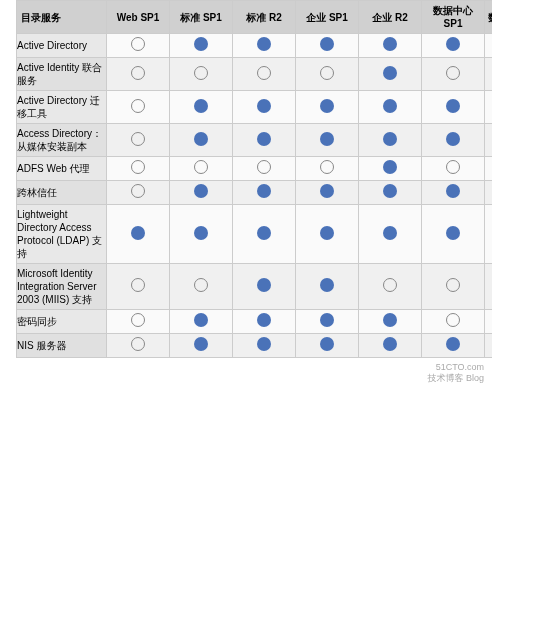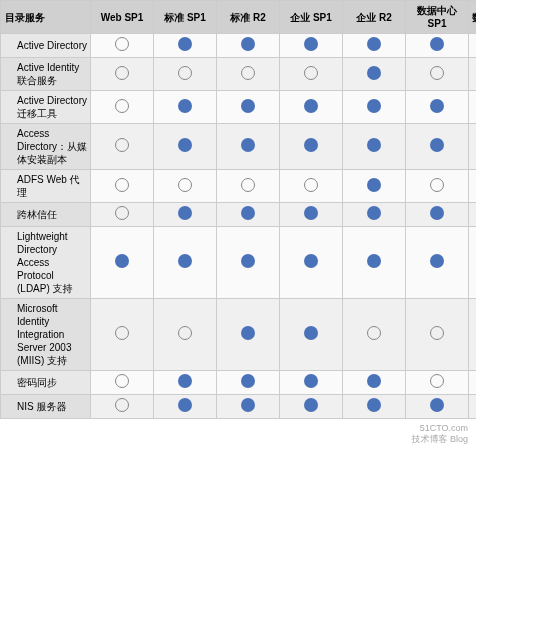--- a/index.html
+++ b/index.html
@@ -5,20 +5,21 @@
     * { box-sizing: border-box; margin: 0; padding: 0; }
     body {
       font-family: SimSun, "宋体", Arial, sans-serif;
       font-size: 11px;
       background: #fff;
       width: 534px;
     }
     .table-container {
       width: 476px;
       overflow: hidden;
+      margin-left: 16px;
     }
     table {
       width: 100%;
       border-collapse: collapse;
       table-layout: fixed;
     }
     th, td {
       border: 1px solid #ccc;
       text-align: center;
       vertical-align: middle;
@@ -27,21 +28,21 @@
       line-height: 1.3;
     }
     th {
       background: #d0d0d0;
       font-weight: bold;
       font-size: 10px;
       color: #000;
     }
     td:first-child {
       text-align: left;
-      padding-left: 16px;
+      padding-left: 0;
       font-size: 10px;
       background: #e8e8e8;
     }
     th:first-child {
       text-align: left;
       padding-left: 4px;
     }
     tr:nth-child(even) td {
       background-color: #f0f0f0;
     }

